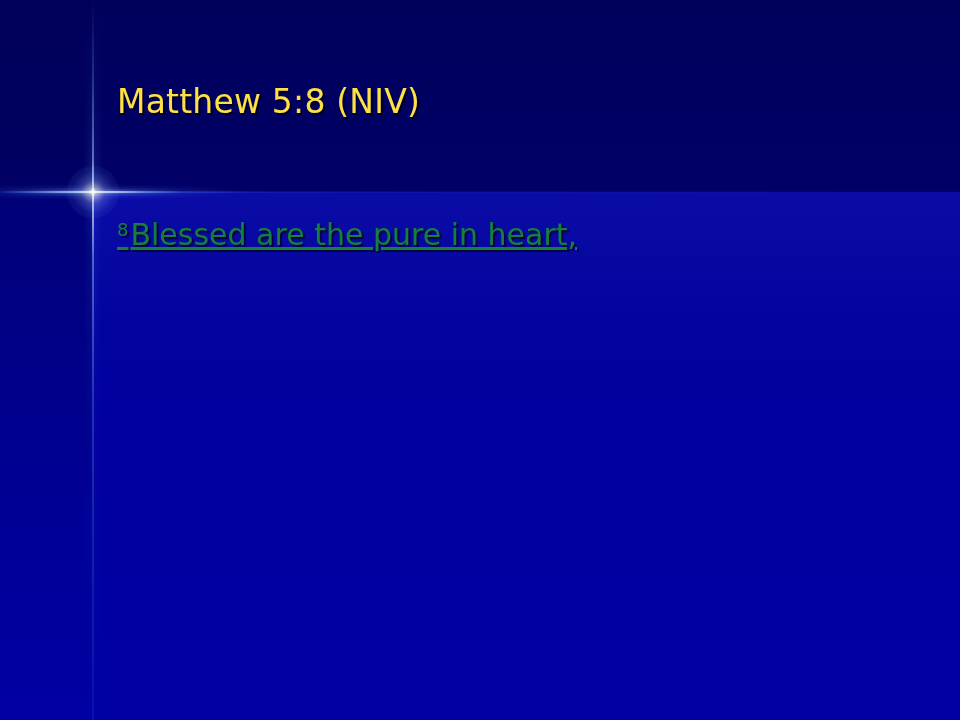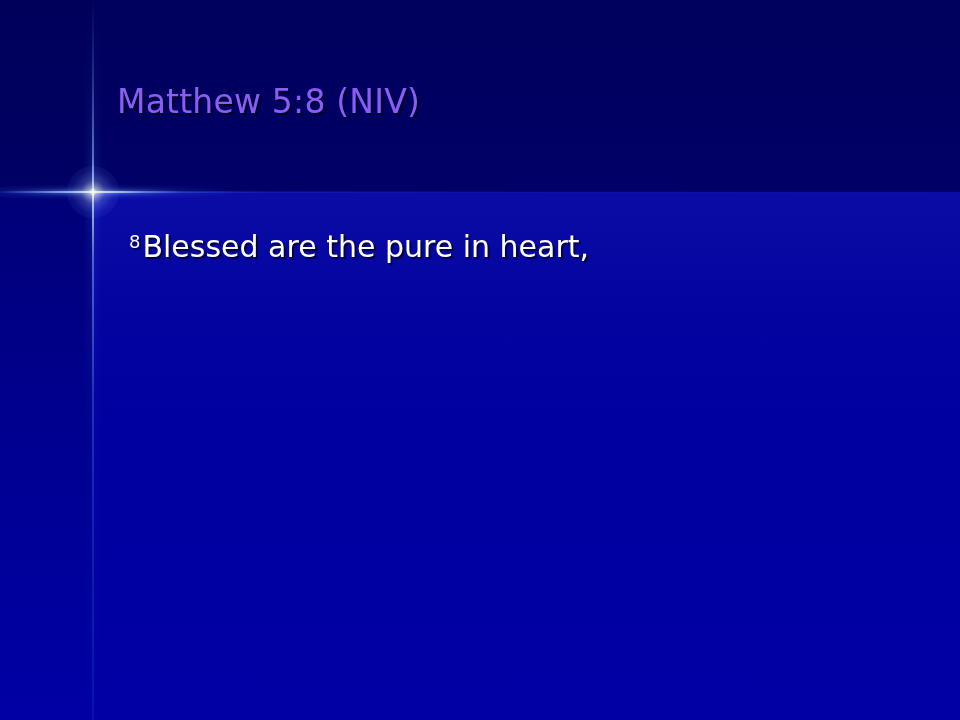--- a/index.html
+++ b/index.html
@@ -199,40 +199,41 @@
     top: 84px;
     width: 780px;
   }
 
   .title-text {
     margin: 0;
     font-size: 33px;
     font-weight: normal;
     line-height: 1.12;
     letter-spacing: 0.2px;
-    color: #8b5cf6;
+    color: #fde047;
     text-shadow: 2px 2px 1px rgba(0,0,0,0.62);
     white-space: nowrap;
   }
 
   .body-box {
     position: absolute;
     left: 117px;
     top: 212px;
     width: 800px;
   }
 
   .body-line {
-    margin: 12px;
+    margin: 0;
     font-size: 30px;
     font-weight: normal;
     line-height: 1.50;
-    color: #ffffff;
+    color: #15803d;
     text-shadow: 2px 2px 1px rgba(0,0,0,0.60);
     white-space: nowrap;
+    text-decoration: underline;
   }
 
   .body-line-2 {
     padding-left: 46px;
   }
 
   .verse-num {
     font-size: 18px;
     vertical-align: 9px;
     letter-spacing: 0;

